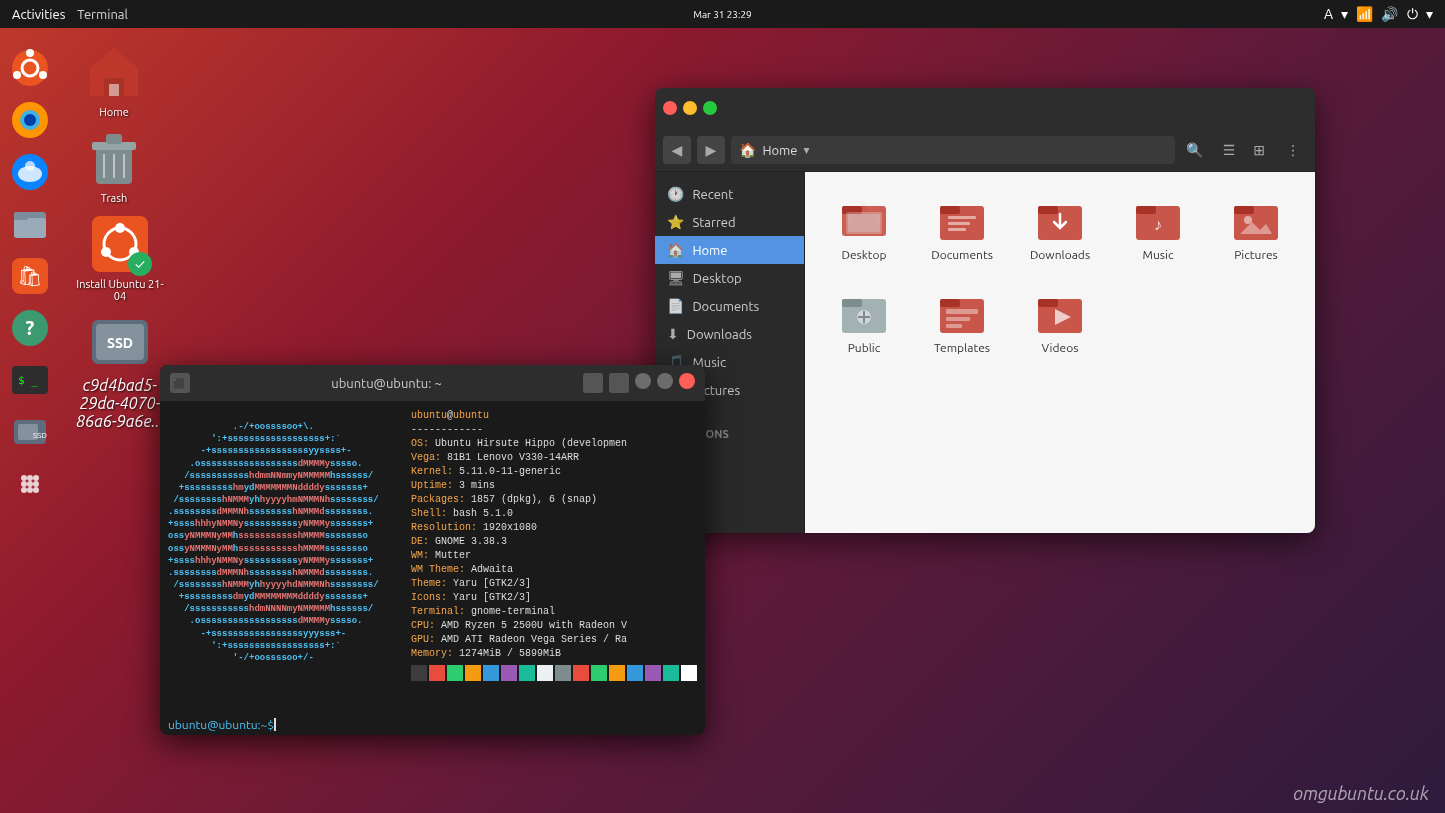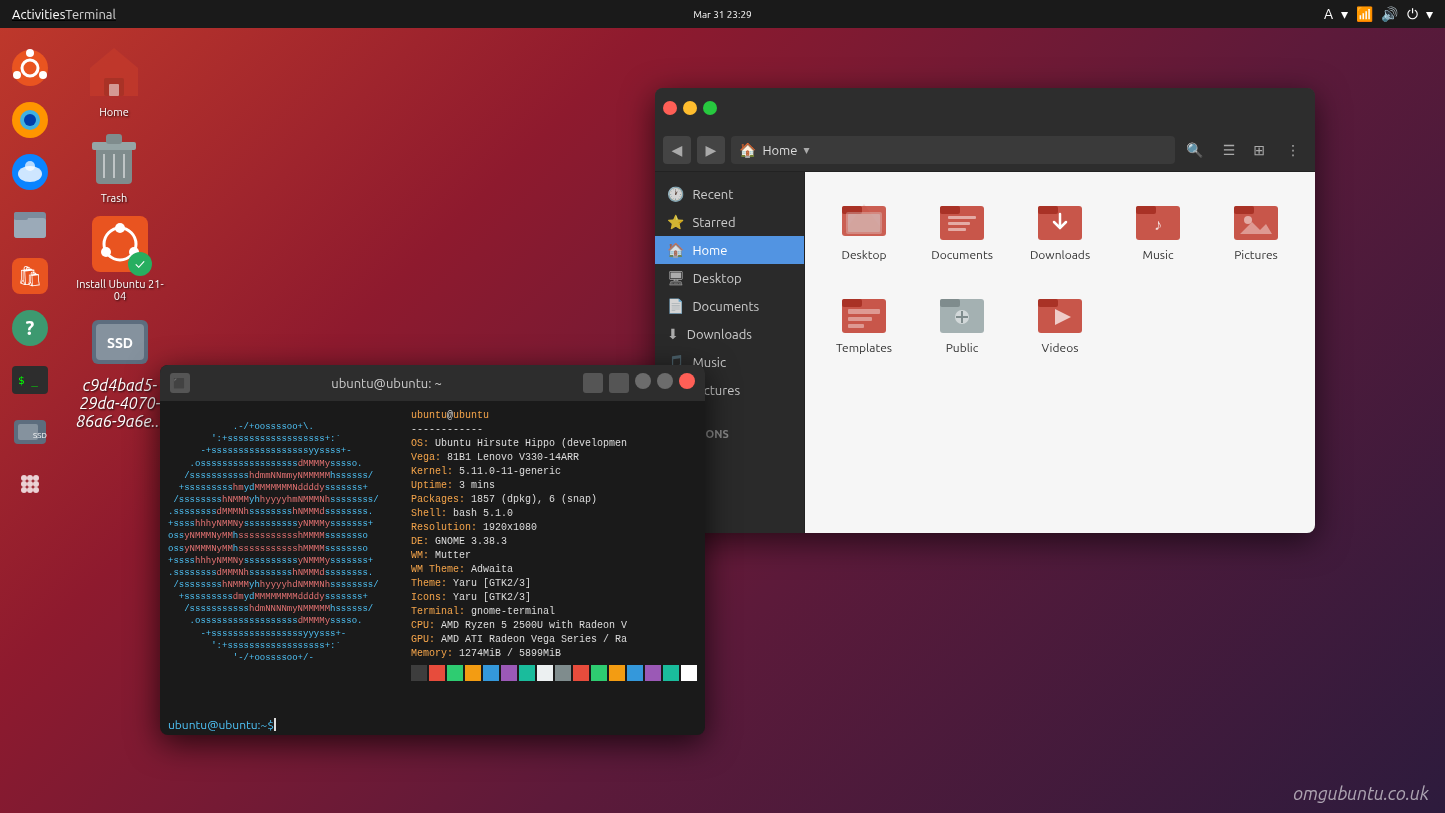--- a/index.html
+++ b/index.html
@@ -20,21 +20,21 @@
       background: #1a1a1a;
       display: flex;
       align-items: center;
       justify-content: space-between;
       padding: 0 12px;
       z-index: 100;
     }
     .top-bar-left {
       display: flex;
       align-items: flex-end;
-      text-decoration: underline;
+      gap: 12px;
     }
     .top-bar-center {
       position: absolute;
       left: 50%;
       transform: translateX(-50%);
       color: #fff;
       font-size: 10px;
     }
     .top-bar-right {
       display: flex;
@@ -330,20 +330,21 @@
       color: #ddd;
       overflow-y: auto;
       display: flex;
       gap: 12px;
     }
     .term-left {
       flex: 1;
       color: #4fc3f7;
       line-height: 1.4;
       font-size: 10px;
+      font-weight: bold;
     }
     .term-right {
       flex: 1;
       line-height: 1.4;
       font-size: 10px;
     }
     .term-right .hostname { color: #f4a44a; }
     .term-right .key { color: #f4a44a; }
     .term-right .val { color: #ddd; }
     .term-colors {
@@ -655,40 +656,40 @@
               <circle cx="16" cy="24" r="4" fill="white" opacity="0.5"></circle>
               <path d="M8 38 L20 26 L28 34 L34 28 L40 38 Z" fill="white" opacity="0.4"></path>
             </svg>
           </div>
           <span class="fm-folder-label">Pictures</span>
         </div>
 
         <div class="fm-folder-item">
           <div class="fm-folder-icon">
             <svg viewBox="0 0 48 48" width="48" height="48">
+              <rect x="2" y="10" width="44" height="34" rx="3" fill="#95a5a6" opacity="0.85"></rect>
+              <rect x="2" y="10" width="20" height="8" rx="2" fill="#7f8c8d"></rect>
+              <circle cx="24" cy="28" r="7" fill="white" opacity="0.5"></circle>
+              <path d="M24 22 L24 34 M18 28 L30 28" stroke="#7f8c8d" stroke-width="2"></path>
+            </svg>
+          </div>
+          <span class="fm-folder-label">Public</span>
+        </div>
+
+        <div class="fm-folder-item">
+          <div class="fm-folder-icon">
+            <svg viewBox="0 0 48 48" width="48" height="48">
               <rect x="2" y="10" width="44" height="34" rx="3" fill="#c0392b" opacity="0.85"></rect>
               <rect x="2" y="10" width="20" height="8" rx="2" fill="#a93226"></rect>
               <rect x="8" y="20" width="32" height="5" rx="1" fill="white" opacity="0.4"></rect>
               <rect x="8" y="28" width="24" height="4" rx="1" fill="white" opacity="0.4"></rect>
               <rect x="8" y="35" width="16" height="4" rx="1" fill="white" opacity="0.4"></rect>
             </svg>
           </div>
           <span class="fm-folder-label">Templates</span>
-        </div>
-
-        <div class="fm-folder-item">
-          <div class="fm-folder-icon">
-            <svg viewBox="0 0 48 48" width="48" height="48">
-              <rect x="2" y="10" width="44" height="34" rx="3" fill="#95a5a6" opacity="0.85"></rect>
-              <rect x="2" y="10" width="20" height="8" rx="2" fill="#7f8c8d"></rect>
-              <circle cx="24" cy="28" r="7" fill="white" opacity="0.5"></circle>
-              <path d="M24 22 L24 34 M18 28 L30 28" stroke="#7f8c8d" stroke-width="2"></path>
-            </svg>
-          </div>
-          <span class="fm-folder-label">Public</span>
         </div>
 
         <div class="fm-folder-item">
           <div class="fm-folder-icon">
             <svg viewBox="0 0 48 48" width="48" height="48">
               <rect x="2" y="10" width="44" height="34" rx="3" fill="#c0392b" opacity="0.85"></rect>
               <rect x="2" y="10" width="20" height="8" rx="2" fill="#a93226"></rect>
               <polygon points="19,20 19,36 35,28" fill="white" opacity="0.7"></polygon>
             </svg>
           </div>

